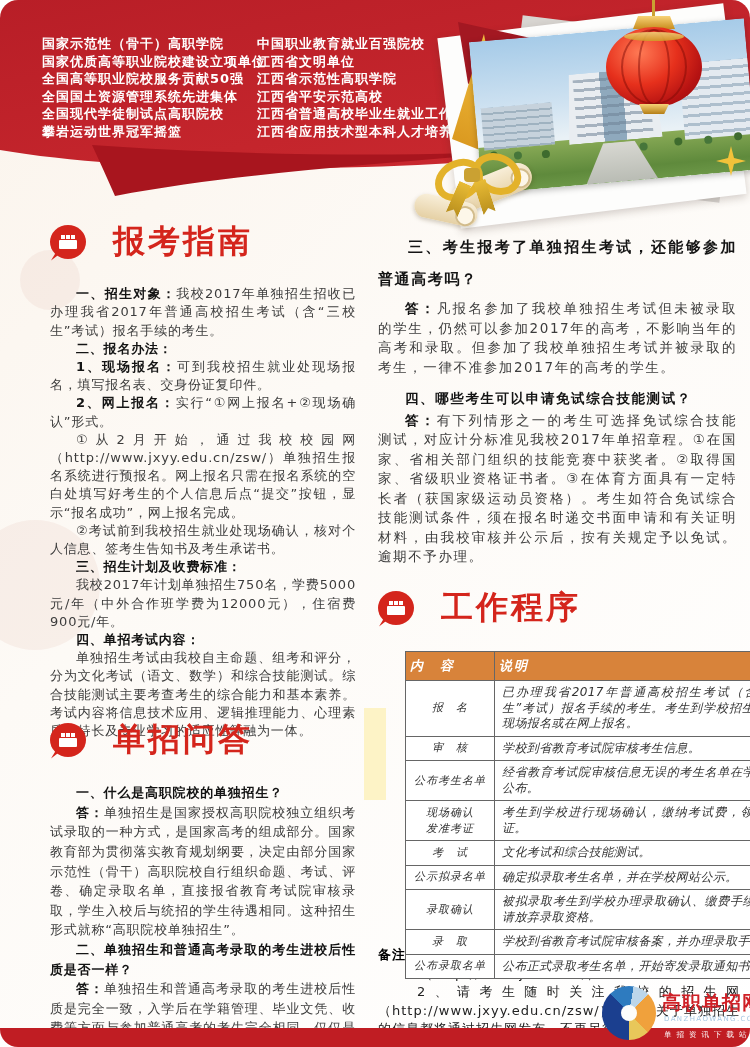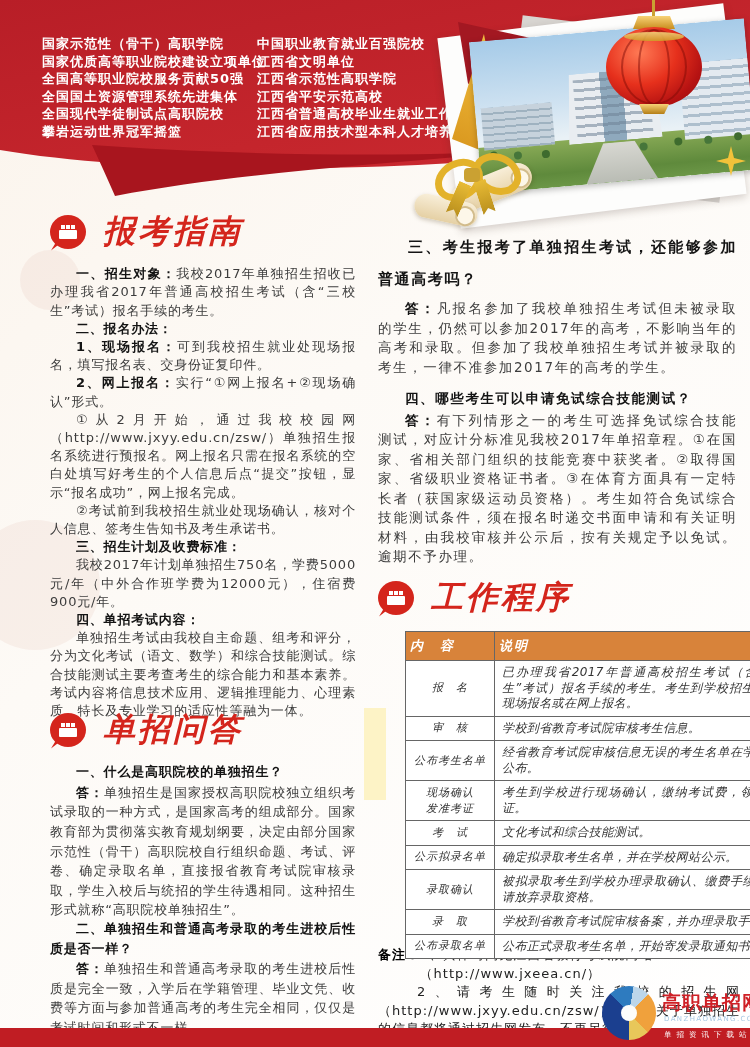--- a/index.html
+++ b/index.html
@@ -1,18 +1,18 @@
 <!DOCTYPE html>
 <html><head>
 <meta charset="utf-8">
 <style>
   html,body{margin:0;padding:0;}
   body{font-family:"DejaVu Sans","Liberation Sans",sans-serif;}
   .page{position:relative;width:750px;height:1047px;overflow:hidden;
-        background:linear-gradient(135deg,#fbf4ec 0%,#fdfaf6 40%,#ffffff 100%);}
+        background:linear-gradient(135deg,#fbf4ec 0%,#fdfaf6 40%,#ffffff 100%);border-radius:18px;}
 
   
   .band{position:absolute;left:0;top:0;width:750px;height:215px;}
 
   
   .honors{position:absolute;top:35px;color:#fff;font-weight:bold;font-size:13px;
           line-height:17.6px;letter-spacing:1px;white-space:nowrap;z-index:3;}
   .honors-1{left:42px;}
   .honors-2{left:257px;}
 
@@ -82,29 +82,29 @@
 
   
   .sec-head{display:flex;align-items:center;gap:9px;margin:0 0 8px 0;}
   .bubble{position:relative;width:36px;height:34px;flex:0 0 auto;}
   .bubble::before{content:"";position:absolute;inset:0;background:#d4251c;border-radius:50%;}
   .bubble::after{content:"";position:absolute;left:1px;bottom:-2px;width:11px;height:10px;background:#d4251c;
                  clip-path:polygon(0 100%,100% 15%,55% 0);}
   .glyph{position:absolute;left:9px;top:15px;width:18px;height:9px;background:#fff;border-radius:1px;z-index:1;}
   .glyph::before{content:"";position:absolute;left:2px;top:-5px;width:4px;height:4px;background:#fff;
                  box-shadow:5px 0 #fff,10px 0 #fff;}
-  .sec-title{margin:8px;font-size:32px;font-weight:900;color:#d4251c;letter-spacing:3px;line-height:1.1;font-style:italic;}
+  .sec-title{margin:18px;font-size:32px;font-weight:900;color:#d4251c;letter-spacing:3px;line-height:1.1;}
 
   
   .col{position:absolute;color:#3c3c3c;text-align:justify;}
   .col p{margin:0;text-indent:2em;}
   .col .lead{color:#141414;}
   .guide{left:50px;top:206px;width:306px;font-size:13px;line-height:18.2px;letter-spacing:0.8px;}
   .qa-left{left:50px;top:704px;width:306px;font-size:13px;line-height:19.6px;letter-spacing:0.8px;}
-  .qa-left p.h,.guide p.h{font-weight:bold;color:#141414;font-family:Liberation Mono, monospace;}
+  .qa-left p.h,.guide p.h{font-weight:bold;color:#141414;}
   .qa-right{left:378px;top:231px;width:359px;font-size:13.5px;line-height:19.5px;letter-spacing:1.6px;}
   .qa-right p.h{font-weight:bold;color:#141414;margin:12px 0 2px 0;}
   .qa-right p.h2{font-weight:bold;color:#141414;font-size:15px;line-height:32px;margin-bottom:4px;}
 
   
   .proc{left:378px;top:572px;width:360px;}
   .note-tab{position:absolute;left:-14px;top:136px;width:22px;height:92px;background:#fdf3c6;}
   .proc-table{border-collapse:collapse;margin-left:27px;width:396px;background:#fff;position:relative;z-index:2;font-style:italic;}
   .proc-table th{background:#d8833a;color:#fff;font-size:13px;font-weight:bold;padding:5px 4px;
                  border:1px solid #666;letter-spacing:2px;}

